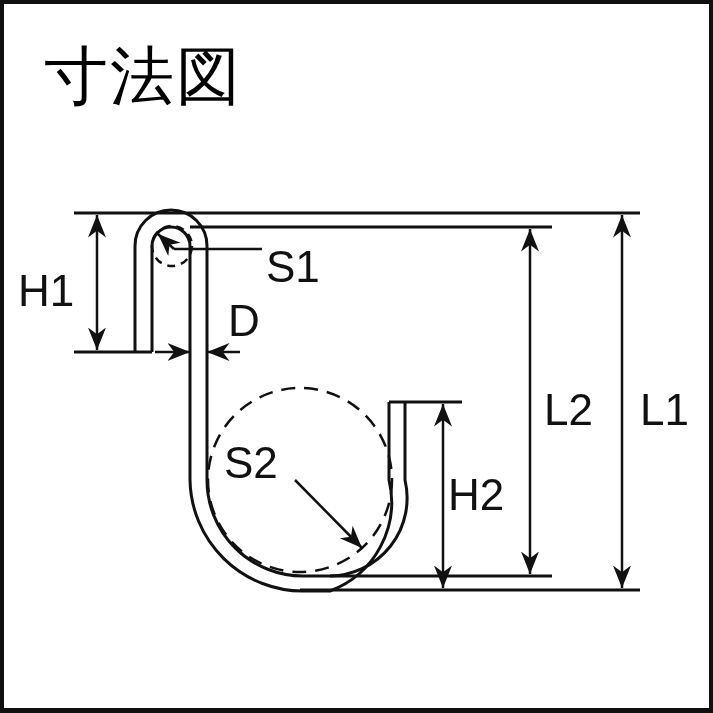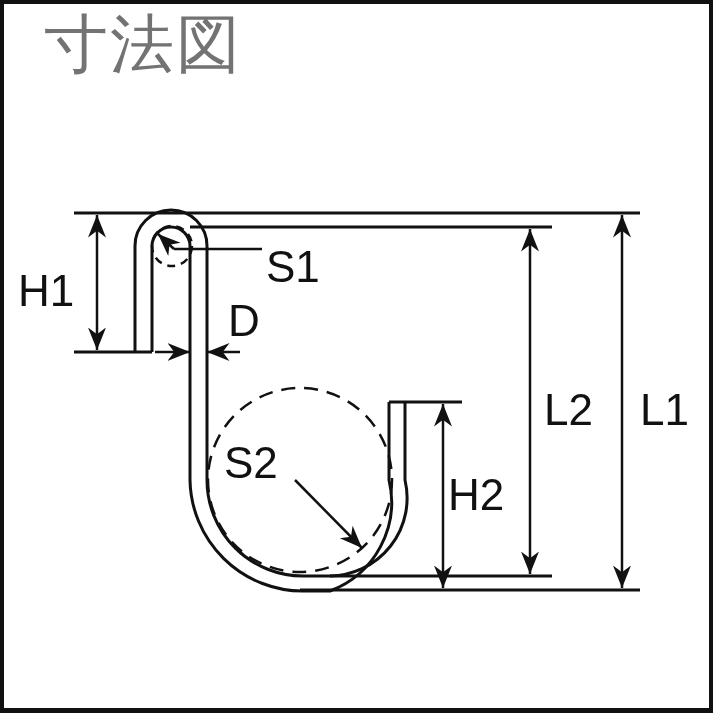--- a/index.html
+++ b/index.html
@@ -2,22 +2,22 @@
 <html><head>
   <meta charset="utf-8">
   <style>
     html, body { margin: 0; padding: 0; background: #ffffff; }
     body { width: 713px; height: 713px; position: relative; overflow: hidden; }
     .frame {
       position: absolute; left: 0; top: 0; width: 713px; height: 713px;
       box-sizing: border-box; border: 4px solid #111111; border-bottom-width: 5px; background: #fff;
     }
     .title {
-      position: absolute; left: 44px; top: 12px;
-      font-family: "DejaVu Sans", sans-serif; font-size: 64px; color: #737373; letter-spacing: 2px;
+      position: absolute; left: 44px; top: 44px;
+      font-family: "DejaVu Sans", sans-serif; font-size: 64px; color: #000000; letter-spacing: 2px;
       line-height: 1;
     }
     svg { position: absolute; left: 0; top: 0; }
     .lbl { font-family: "Liberation Sans", sans-serif; font-size: 44px; fill: #111; }
   </style>
 </head>
 <body>
 
 <div class="frame"></div>
 <div class="title">寸法図</div>

